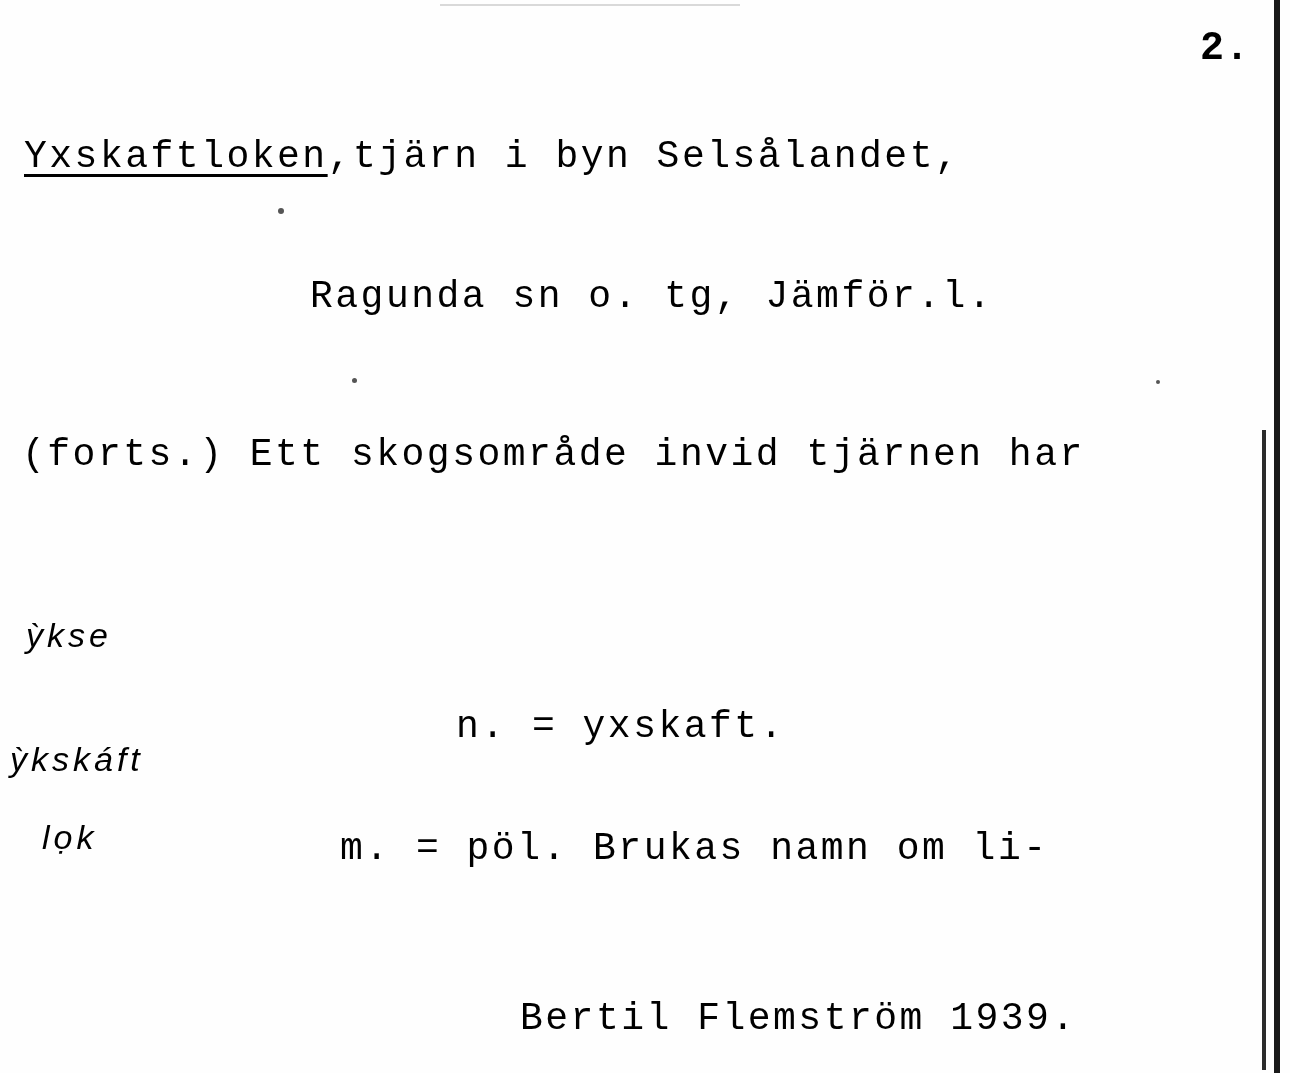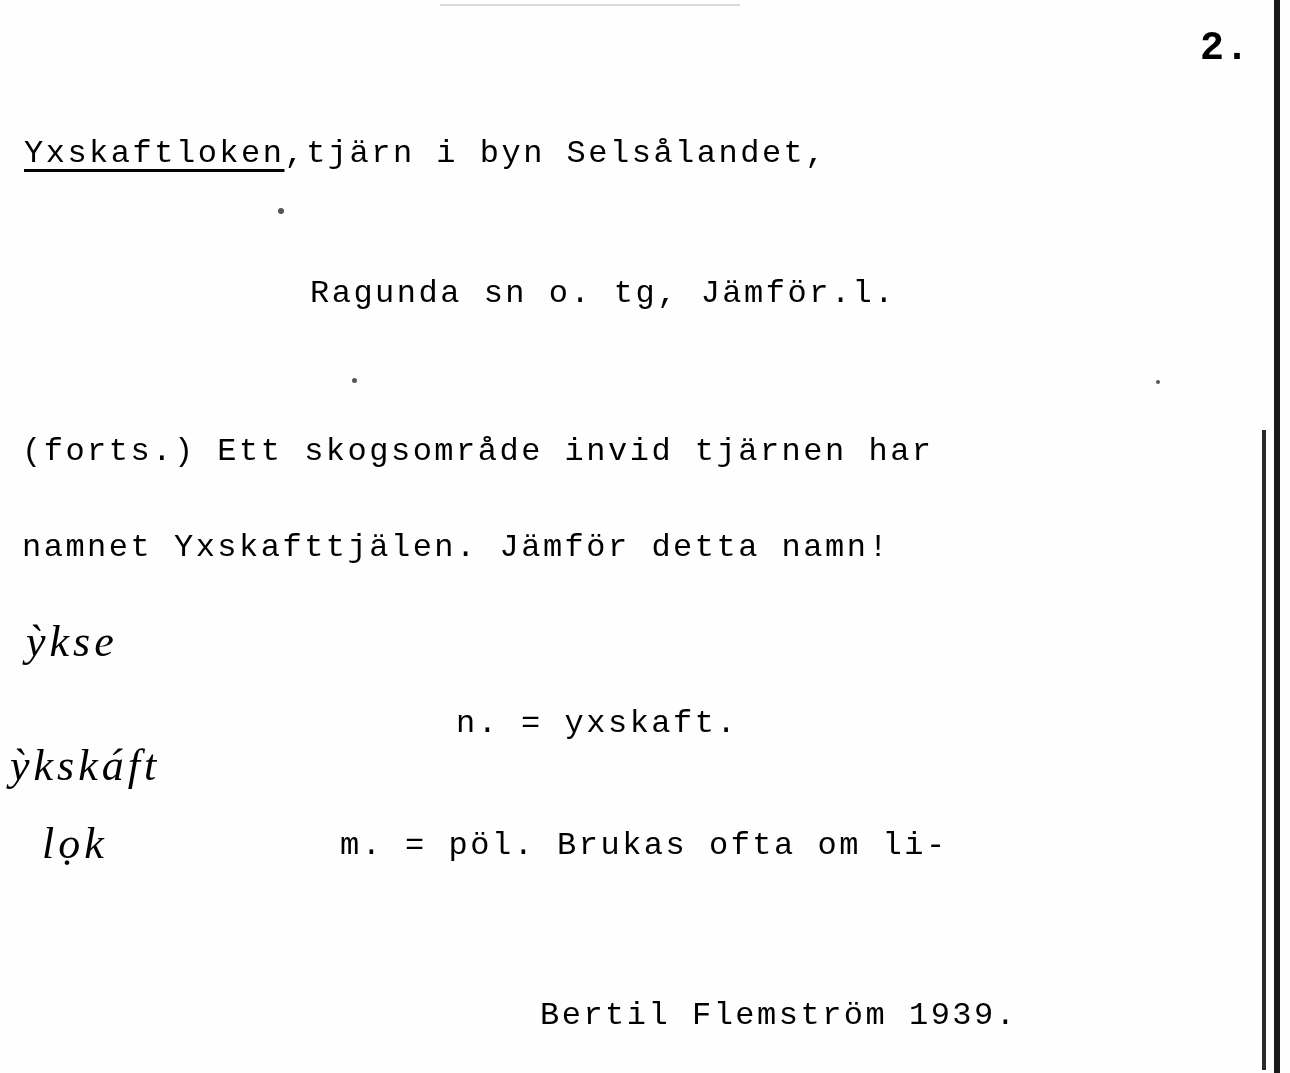--- a/index.html
+++ b/index.html
@@ -58,21 +58,21 @@
     position: absolute;
     right: 40px;
     top: 26px;
     font-size: 40px;
     font-weight: bold;
     letter-spacing: 1px;
   }
 
   .line {
     position: absolute;
-    font-size: 32px;
+    font-size: 38px;
     letter-spacing: 2.5px;
     white-space: pre;
     line-height: 1;
   }
 
   .headword {
     text-decoration: underline;
     text-underline-offset: 7px;
     text-decoration-thickness: 3px;
   }
@@ -80,53 +80,52 @@
   
   .speck {
     position: absolute;
     background: #555;
     border-radius: 50%;
   }
 
   
   .hand {
     position: absolute;
-    font-family: Liberation Serif, serif;
+    font-family: Liberation Sans, sans-serif;
     font-style: italic;
-    font-size: 44px;
+    font-size: 34px;
     letter-spacing: 4px;
     white-space: pre;
   }
 </style>
 </head>
 <body>
 
 <div id="card">
 
   <div class="top-edge"></div>
   <div class="right-rule"></div>
   <div class="right-rule-2"></div>
 
   <div class="page-number">2.</div>
 
   <div class="line" style="left:24px; top:138px;"><span class="headword">Yxskaftloken</span><span>,tjärn i byn Selsålandet,</span></div>
 
   <div class="line" style="left:310px; top:278px;">Ragunda sn o. tg, Jämför.l.</div>
 
   <div class="line" style="left:22px; top:436px;">(forts.) Ett skogsområde invid tjärnen har</div>
-  <div class="line" style="left:22px; top:532px;">namnet Yxskafttjälen. Jämför detta namn!</div>
 
   <div class="hand" style="left:26px; top:616px;">ỳkse</div>
 
   <div class="hand" style="left:10px; top:712px;margin-top:28px;">ỳkskáft</div>
   <div class="line" style="left:456px; top:708px;">n. = yxskaft.</div>
 
   <div class="hand" style="left:42px; top:818px;">lọk</div>
-  <div class="line" style="left:340px; top:830px;">m. = pöl. Brukas ofta om li-</div>
+  <div class="line" style="left:340px; top:830px;">m. = pöl. Brukas namn om li-</div>
 
 
-  <div class="line" style="left:520px; top:1000px;margin-left:20px;">Bertil Flemström 1939.</div>
+  <div class="line" style="left:520px; top:1000px;">Bertil Flemström 1939.</div>
 
   <div class="speck" style="left:278px; top:208px; width:6px; height:6px;"></div>
   <div class="speck" style="left:352px; top:378px; width:5px; height:5px;"></div>
   <div class="speck" style="left:1156px; top:380px; width:4px; height:4px;"></div>
 
 </div>
 
 </body></html>

